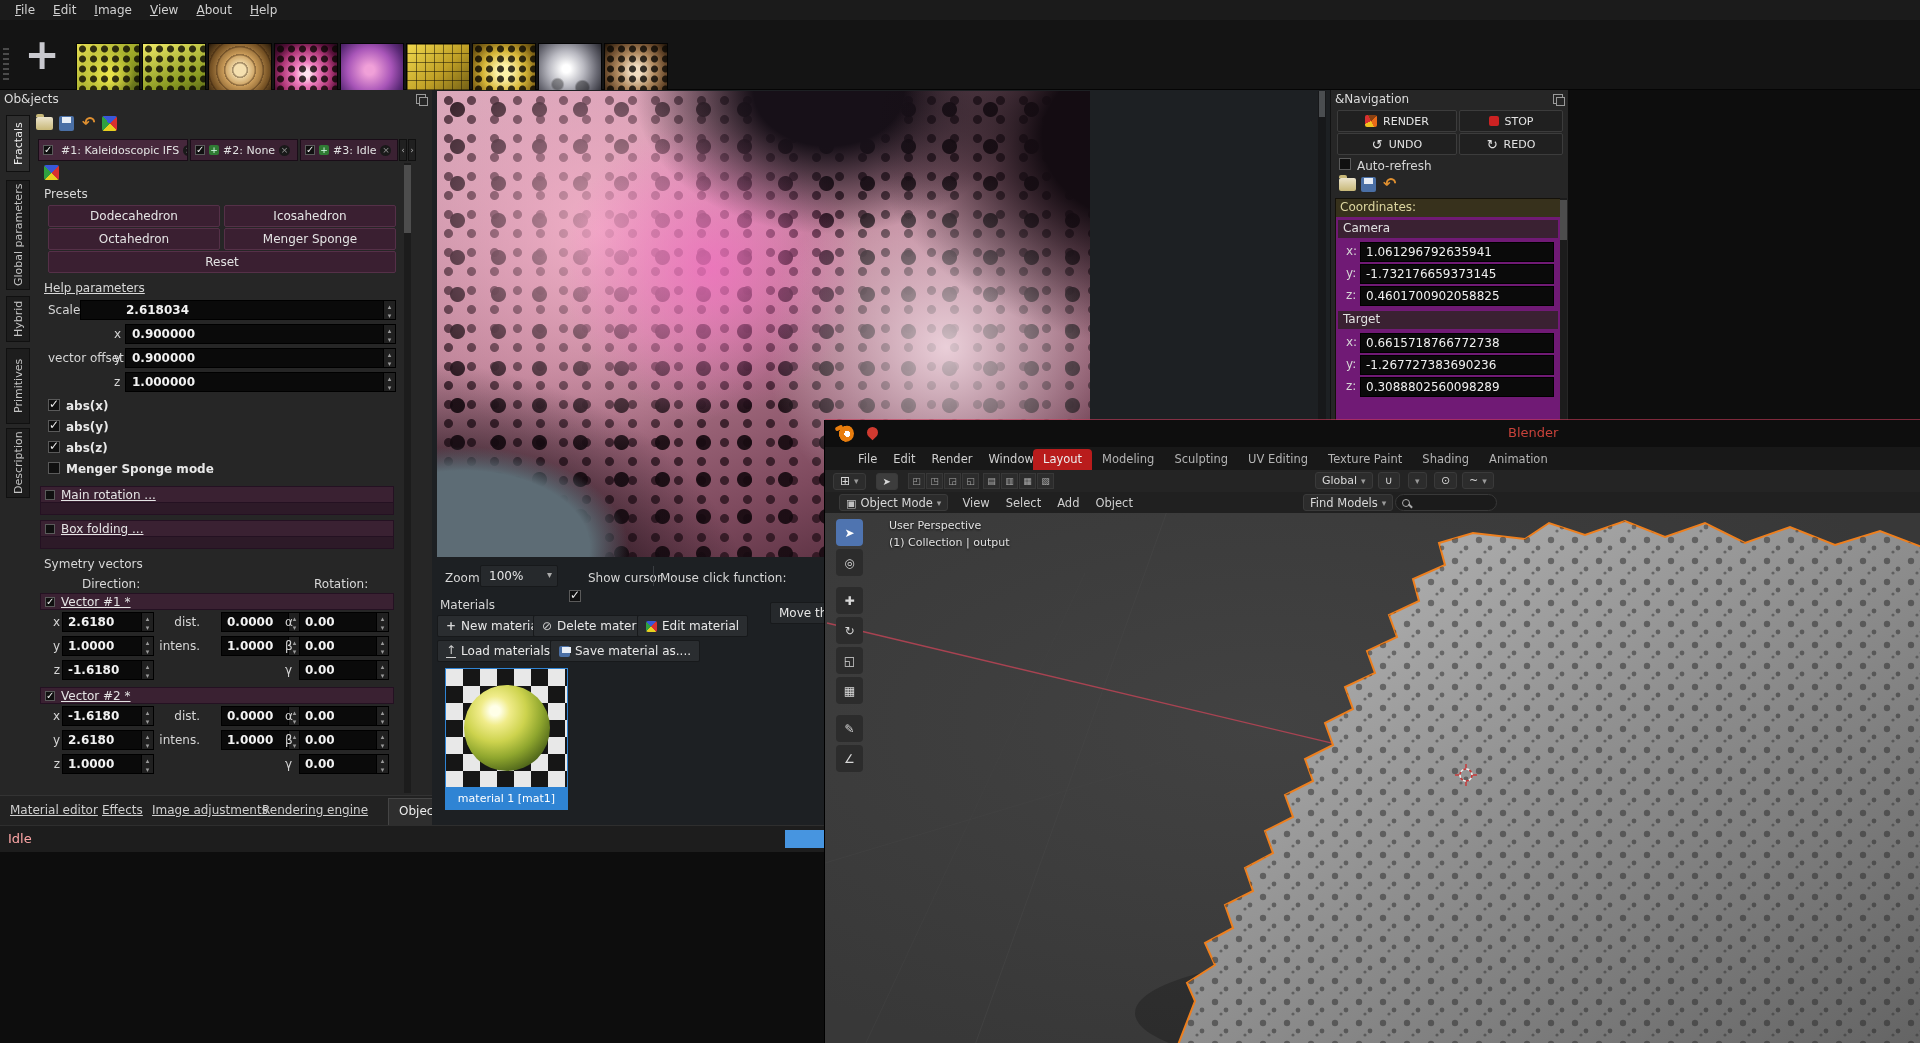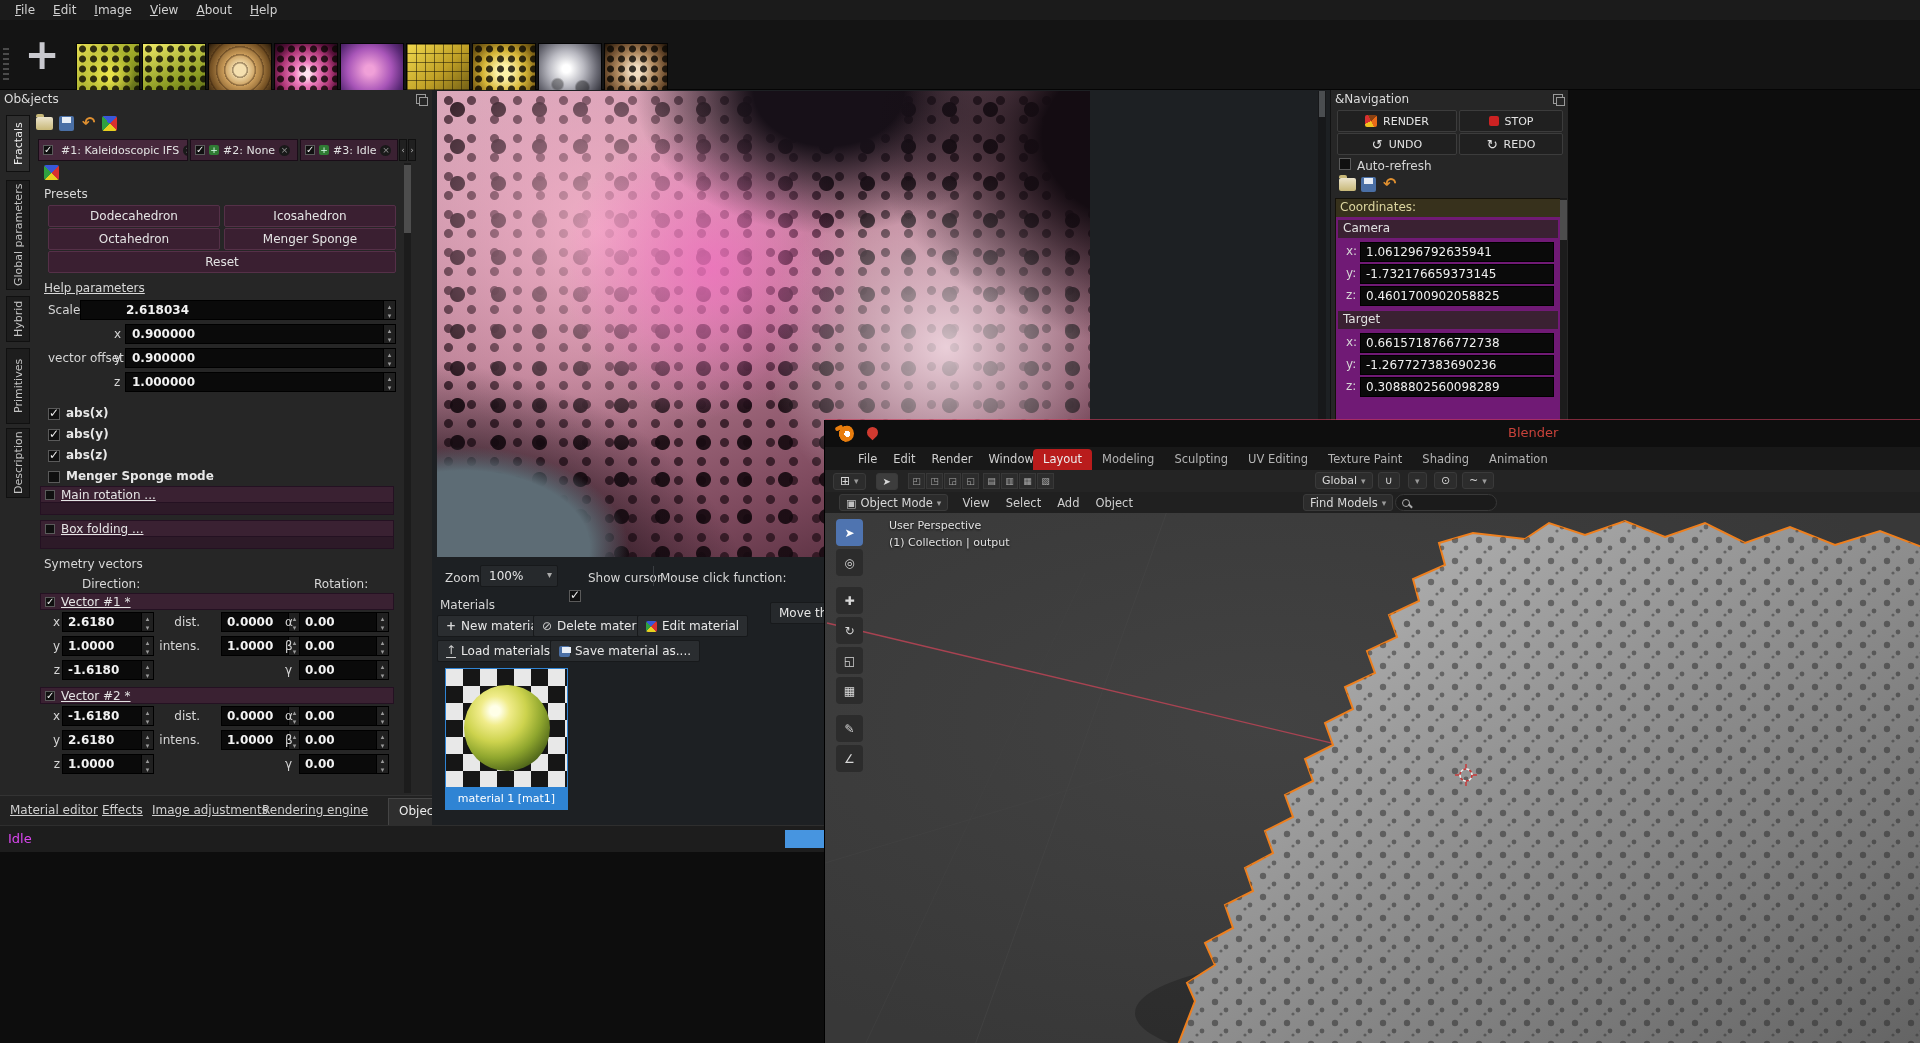--- a/index.html
+++ b/index.html
@@ -60,21 +60,21 @@
   .scrollc{position:absolute;left:36px;top:73px;width:368px;height:630px;overflow:hidden;background:#262626}
   .pbtn{position:absolute;height:22px;background:#3a1f31;border:1px solid #553048;border-radius:2px;color:#e4e4e4;display:flex;align-items:center;justify-content:center;font-size:12px}
   .slab{font-size:12px;color:#d8d8d8}
   .prow{position:absolute;left:0;width:368px;height:24px}
   .plab{position:absolute;left:12px;top:4px}
   .ppre{position:absolute;left:78px;top:4px}
   .pf{position:absolute;left:89px;right:8px;top:1px;height:20px;background:#0a0a0a;border:1px solid #000;display:flex;align-items:center}
   .pf .val{padding-left:6px;font-weight:bold;color:#f2f2f2}
   .pfscale{left:44px}
   .pfscale .val{padding-left:45px}
-  .crow{position:absolute;left:0;width:368px;height:21px;display:flex;align-items:flex-end;gap:6px;padding-left:12px}
+  .crow{position:absolute;left:0;width:368px;height:21px;display:flex;align-items:flex-start;gap:6px;padding-left:12px}
   .crow .lb{font-weight:bold;color:#e8e8e8}
   .ghead{position:absolute;left:4px;right:10px;height:17px;background:#3a2132;border:1px solid #241122;display:flex;align-items:center;gap:6px;padding:0 4px}
   .ghead .gt{text-decoration:underline;color:#e4e4e4}
   .gbody{position:absolute;left:4px;right:10px;height:12px;background:#2d1a28;border:1px solid #241122;border-top:none}
   .vrow{position:absolute;left:0;width:368px;height:24px}
   .vpre{position:absolute;left:10px;top:4px;width:14px;text-align:right}
   .vf{position:absolute;top:1px;height:20px;background:#0a0a0a;border:1px solid #000;display:flex;align-items:center}
   .vf .val{padding-left:5px;font-weight:bold;color:#f2f2f2;font-size:12px}
   .vfa{left:26px;width:92px}.vfb{left:185px;width:80px}.vfc{left:263px;width:90px}
   .vlb{position:absolute;left:122px;top:4px;width:42px;text-align:right}
@@ -565,21 +565,21 @@
             <span>0.3088802560098289</span>
           </div>
       </div>
     </div>
     <div class="navscroll">
         <div class="th"></div>
       </div>
   </div>
 
   <div class="statusbar">
-    <span class="ab" style="left:8px;top:5px;font-size:13px;color:#d946ef">Idle</span>
+    <span class="ab" style="left:8px;top:5px;font-size:13px;color:#fca5a5">Idle</span>
     <div class="progresschunk"></div>
   </div>
 
   <div class="blender">
     <div class="bl-titlebar">
       <div class="bl-logo"></div>
       <div class="bl-pin"></div>
       <span class="bl-title">Blender</span>
     </div>
 

